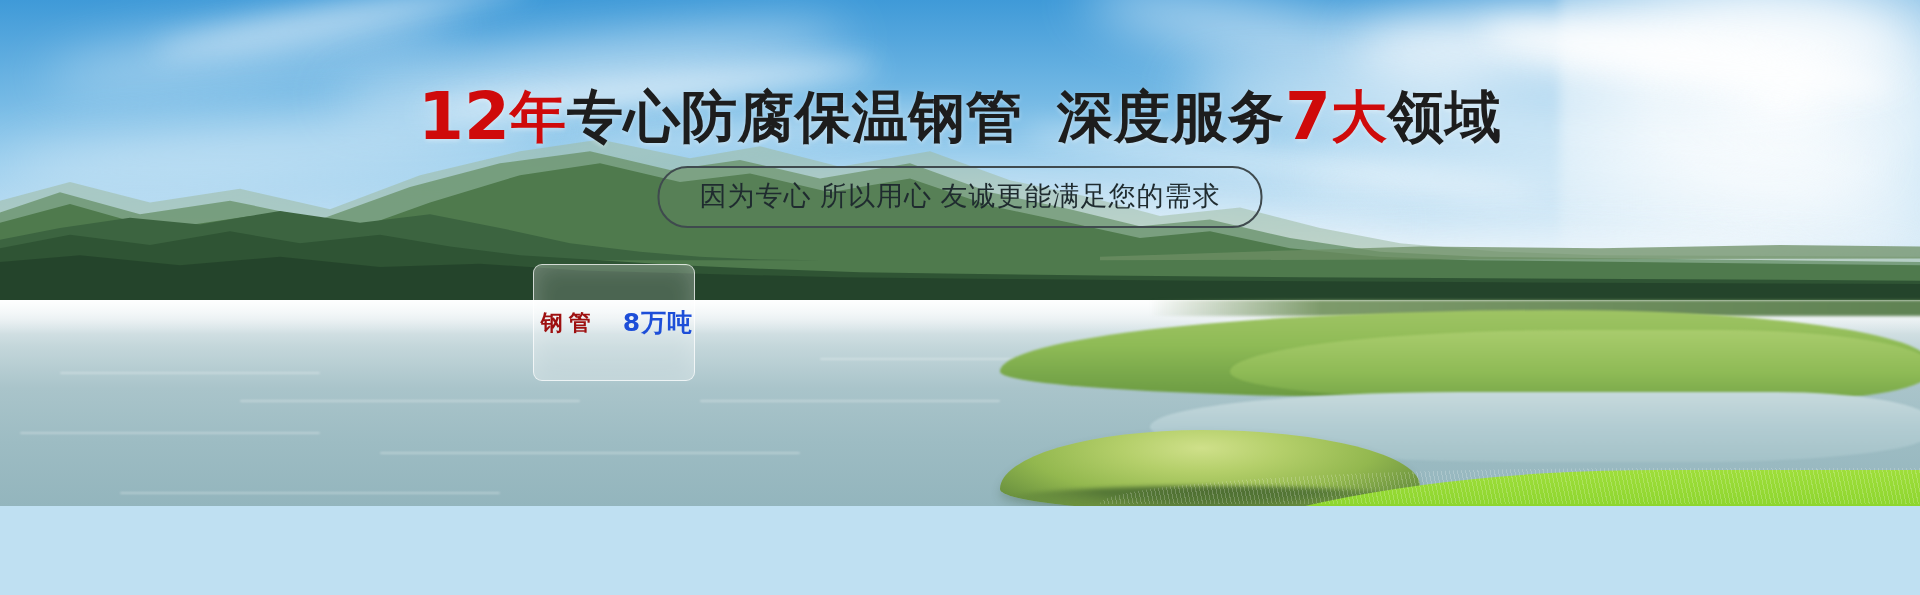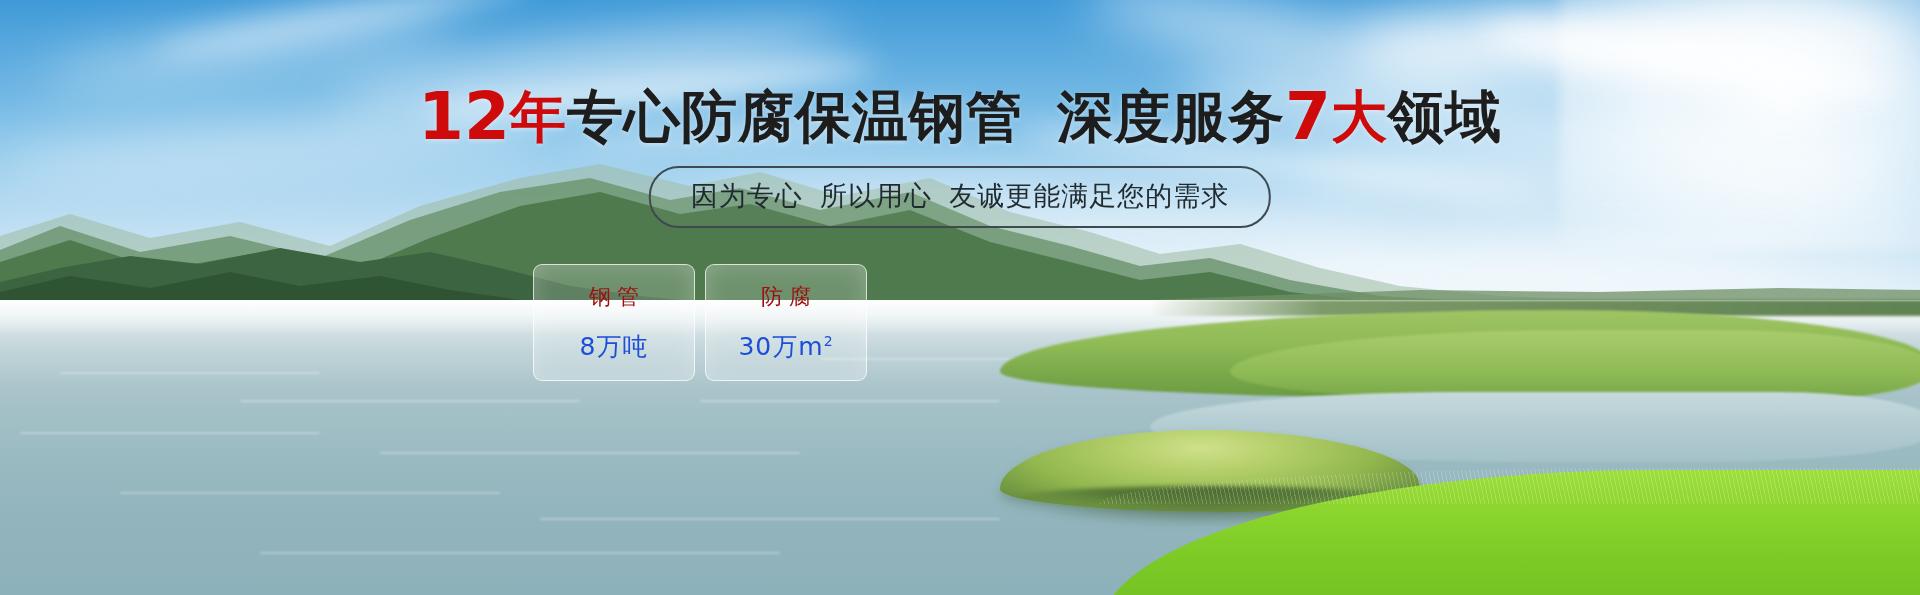--- a/index.html
+++ b/index.html
@@ -5,21 +5,21 @@
 <style>
   html,body{margin:0;padding:0;}
   body{
     width:1920px;height:595px;overflow:hidden;
     font-family:"Liberation Sans","DejaVu Sans",sans-serif;
     background:#bfe0f2;
   }
 
   
   .banner{
-    position:relative;width:1920px;height:595px;overflow:hidden;
+    position:relative;width:1920px;height:506px;overflow:hidden;
     background:#8ec7e8;
   }
 
   
   .sky{
     position:absolute;left:0;top:0;width:1920px;height:400px;
     background:
       linear-gradient(to bottom,
         #3f9ad8 0%,
         #59a9de 12%,
@@ -135,41 +135,42 @@
   .hl-red{color:#cf0a0a;font-size:66px;vertical-align:-3px;letter-spacing:0;}
   .hl-red-cn{color:#cf0a0a;font-size:56px;}
   .hl-dark{color:#1d1d1d;}
   .hl-gap{display:inline-block;width:34px;}
 
   
   .pill{
     position:absolute;left:50%;top:166px;transform:translateX(-50%);
     padding:10px 40px 12px;
     border:2px solid #3f4a4e;border-radius:30px;
-    font-family:Liberation Mono, monospace;
+    font-family:Liberation Sans, sans-serif;
     font-size:27px;color:#1f2b2f;white-space:nowrap;
     letter-spacing:1px;
     background:rgba(255,255,255,.05);
   }
 
   
   .cards{
     position:absolute;left:533px;top:264px;
     display:flex;gap:10px;
   }
   .card{
     width:160px;height:115px;
     border:1px solid rgba(255,255,255,.75);
     border-radius:9px;
     background:rgba(255,255,255,.18);
     box-shadow:inset 0 0 24px rgba(255,255,255,.22);
-    display:flex;flex-direction:column;
+    display:flex;flex-direction:row;
     align-items:center;justify-content:center;
     gap:26px;
     font-family:"DejaVu Sans","Liberation Sans",sans-serif;
+    font-weight:bold;
   }
   .card-label{
     font-size:22px;color:#9e1010;letter-spacing:6px;
     text-indent:6px;line-height:1;
   }
   .card-value{
     font-size:25px;color:#1d4ed8;line-height:1;letter-spacing:1px;
   }
   .card-value sup{font-size:14px;vertical-align:super;line-height:0;}
 </style>
@@ -262,21 +263,17 @@
     <span>因为专心 所以用心  友诚更能满足您的需求</span>
   </div>
 
   <div class="cards">
 
     <div class="card">
       <div class="card-label">钢管</div>
       <div class="card-value"><span>8万吨</span></div>
     </div>
 
-    <div class="card">
-      <div class="card-label">防腐</div>
-      <div class="card-value"><span>30万m</span><sup>2</sup></div>
-    </div>
 
 
   </div>
 
 </div>
 
 </body></html>

